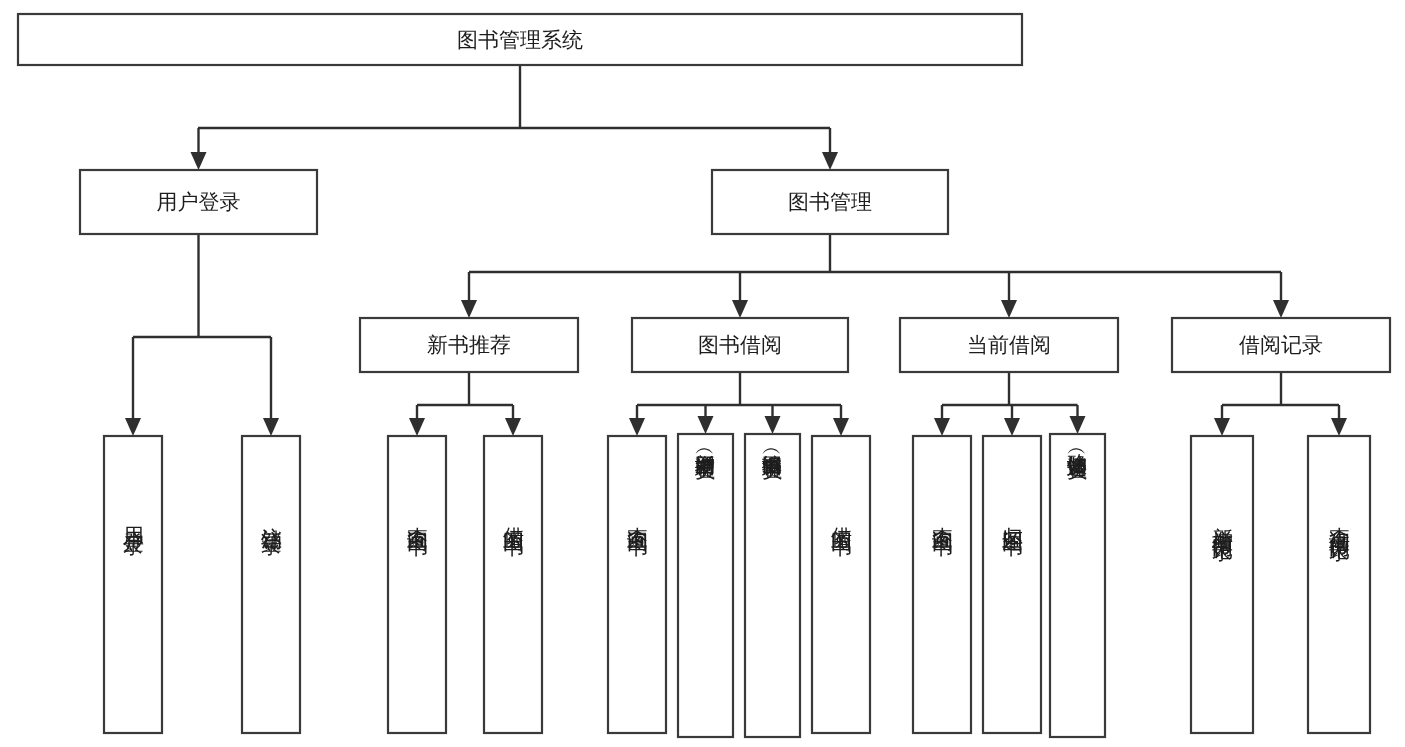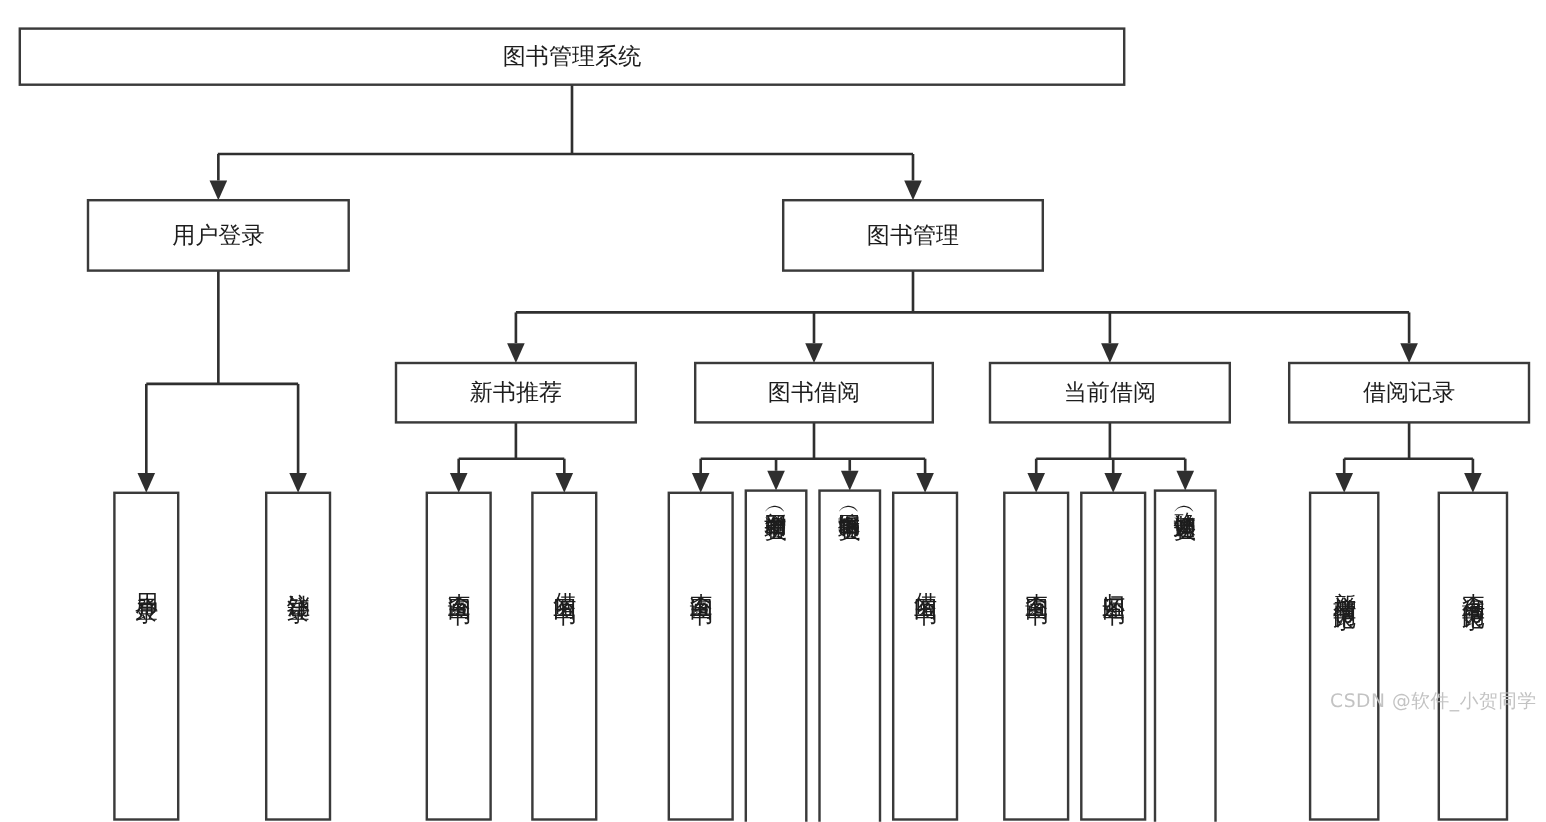--- a/index.html
+++ b/index.html
@@ -11,21 +11,21 @@
   body {
     width: 1405px;
     height: 747px;
     position: relative;
     overflow: hidden;
     font-family: "DejaVu Sans", "Liberation Sans", sans-serif;
   }
   #diagram-root {
     position: absolute;
     left: 0;
-    top: 12px;
+    top: 0;
     width: 1405px;
     height: 641px;
   }
   .node-box {
     fill: #ffffff;
     stroke: #3a3a3a;
     stroke-width: 2.2;
   }
   .connector-line {
     stroke: #2f2f2f;
@@ -212,14 +212,13 @@
       <div class="vertical-label-wrap" style="left: 1050px; top: 438px; width: 55px; height: 295px;">
         <div class="vertical-label tight">确认归还（管理员）</div>
       </div>
       <div class="vertical-label-wrap" style="left: 1191px; top: 510px; width: 62px; height: 219px;">
         <div class="vertical-label">新增借阅记录</div>
       </div>
       <div class="vertical-label-wrap" style="left: 1308px; top: 510px; width: 62px; height: 219px;">
         <div class="vertical-label">查询借阅记录</div>
       </div>
     </div>
-  <div id="watermark">CSDN @软件_小贺同学</div>
 </div>
 
 </body></html>

